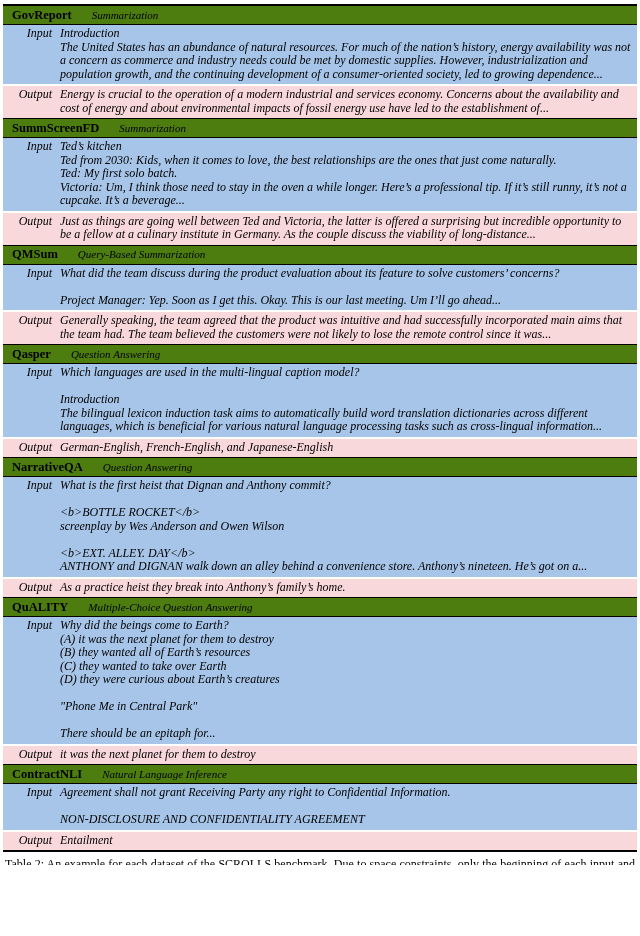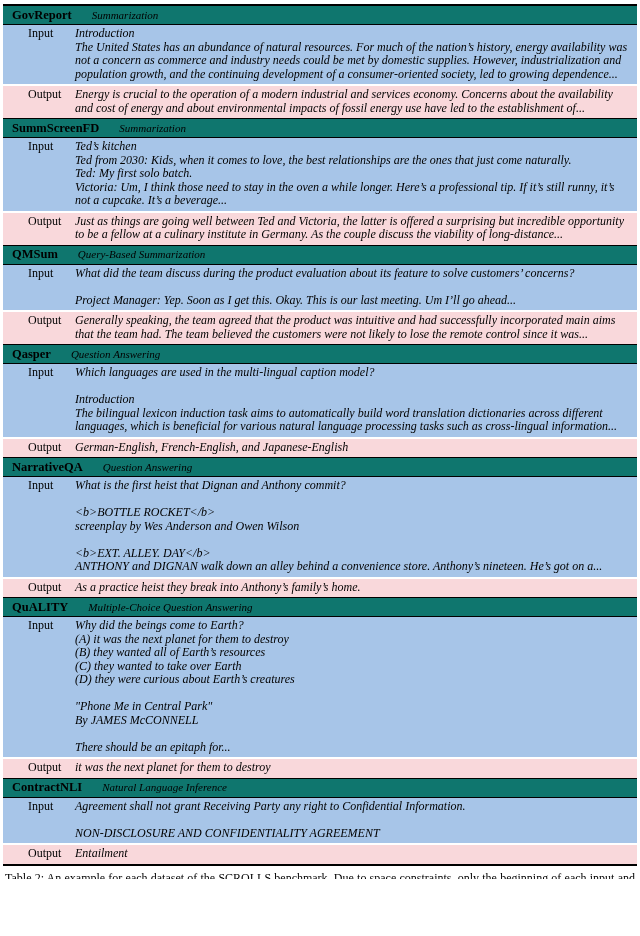--- a/index.html
+++ b/index.html
@@ -24,21 +24,21 @@
   .section {
     border-bottom: 1.3px solid #000;
   }
   .section:last-child {
     border-bottom: none;
     border-radius: 17px;
   }
   .sec-header {
     display: flex;
     align-items: center;
-    background: #0f766e;
+    background: #4d7c0f;
     padding: 2.5px 0 2px 9px;
     border-bottom: 1.3px solid #000;
   }
   .ds-name {
     font-weight: bold;
     font-size: 12.5px;
   }
   .ds-task {
     font-style: italic;
     font-size: 11px;
@@ -50,21 +50,23 @@
   }
   .row.input {
     background: var(--input-bg, #a7c5e8);
     margin-bottom: 2px;
   }
   .row.output {
     background: var(--output-bg, #f9d8db);
   }
   .row-label {
     flex: 0 0 39px;
-    padding-left: 25px;
+    padding-left: 10px;
+    font-style: italic;
+    text-align: right;
   }
   .row-text {
     flex: 1;
     padding: 0 5px 0 8px;
   }
   .line {
     min-height: 13.5px;
     font-style: italic;
   }
   .caption {
@@ -193,21 +195,20 @@
       <div class="row input">
         <div class="row-label">Input</div>
         <div class="row-text">
           <div class="line">Why did the beings come to Earth?</div>
           <div class="line">(A) it was the next planet for them to destroy</div>
           <div class="line">(B) they wanted all of Earth’s resources</div>
           <div class="line">(C) they wanted to take over Earth</div>
           <div class="line">(D) they were curious about Earth’s creatures</div>
           <div class="line"></div>
           <div class="line">"Phone Me in Central Park"</div>
-          <div class="line">By JAMES McCONNELL</div>
           <div class="line"></div>
           <div class="line">There should be an epitaph for...</div>
         </div>
       </div>
       <div class="row output">
         <div class="row-label">Output</div>
         <div class="row-text">
           <div class="line">it was the next planet for them to destroy</div>
         </div>
       </div>

